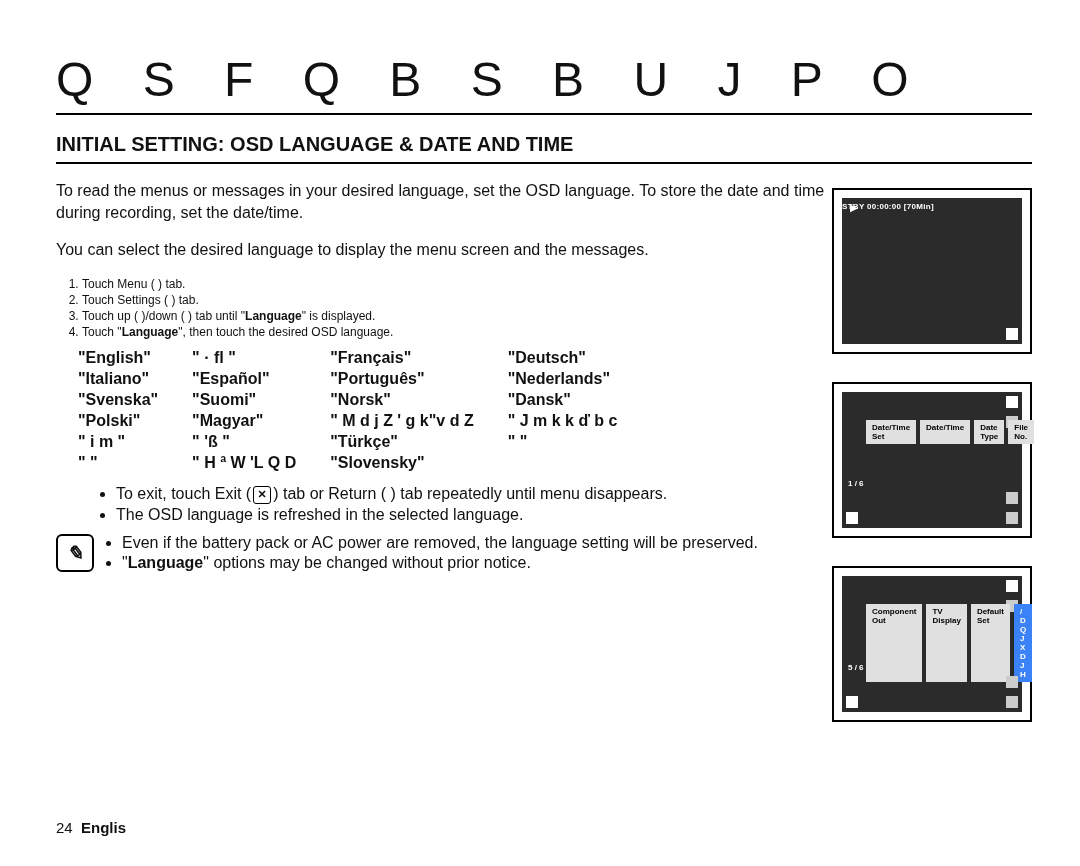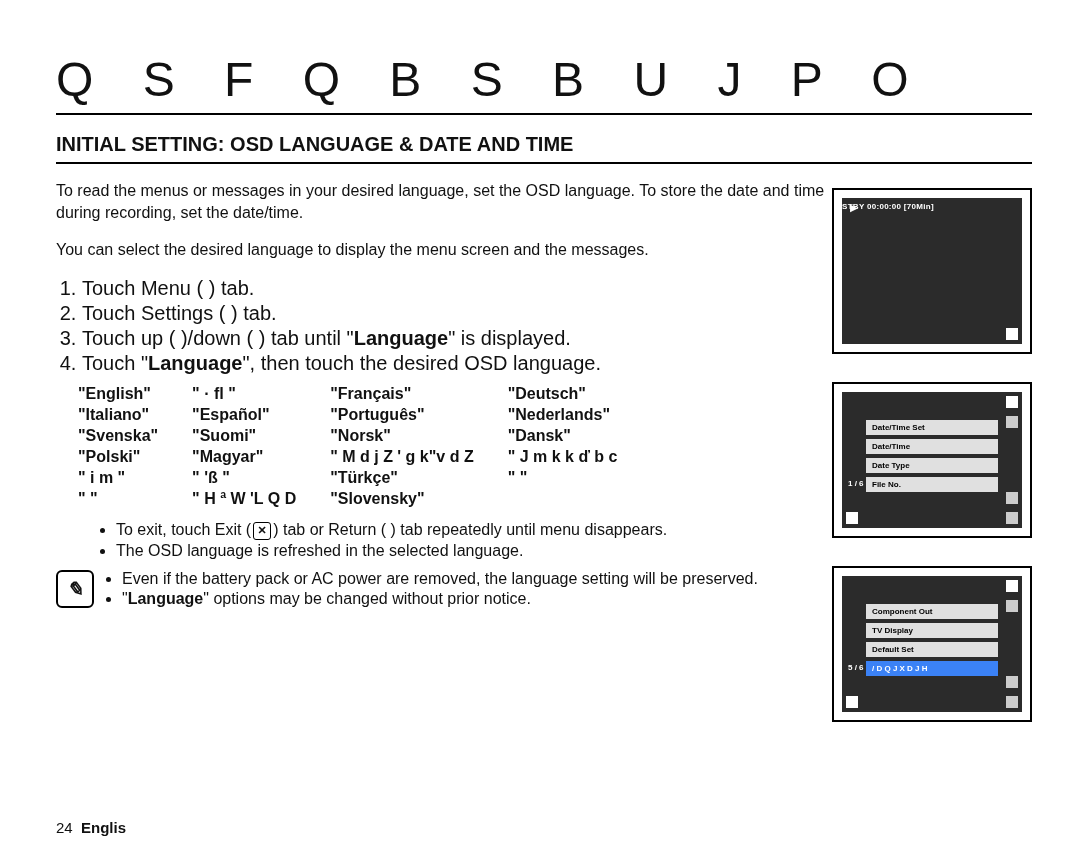--- a/index.html
+++ b/index.html
@@ -4,21 +4,21 @@
 <style>
   html,body{margin:0;padding:0;background:#fff;color:#111;font-family:Arial,Helvetica,sans-serif}
   .page{box-sizing:border-box;width:1080px;height:866px;padding:52px 48px 0 56px;position:relative}
   .big-title{font-size:48px;letter-spacing:18px;font-weight:400;margin:0 0 6px 0}
   .rule{border:0;border-top:2px solid #000;margin:4px 0 18px 0}
   .sect-title{font-size:20px;font-weight:700;margin:0 0 6px 0}
   .rule2{border:0;border-top:2px solid #000;margin:4px 0 10px 0}
   .body{font-size:16px;line-height:1.35;max-width:770px}
   .subhead{font-size:19px;font-weight:700;margin:18px 0 2px 0}
   ol.steps{margin:6px 0 8px 0;padding-left:26px}
-  ol.steps li{margin:2px 0;font-size:20px}
+  ol.steps li{margin:2px 0;font-size:12px}
   .lang-grid{margin:6px 0 10px 20px}
   .lang-grid td{padding:0 32px 1px 0;font-size:16px;font-weight:700;white-space:nowrap}
   ul.bullets{margin:4px 0 6px 0;padding-left:44px}
   ul.bullets li{font-size:16px;margin:2px 16px;list-style:disc}
   .note-row{display:flex;align-items:flex-start;gap:10px;margin-top:8px;max-width:820px}
   .note-icon{width:34px;height:34px;border:2px solid #000;border-radius:6px;display:flex;align-items:center;justify-content:center;font-size:20px;flex:0 0 34px;margin-top:2px;font-style:italic;font-weight:700}
   .note-body ul{margin:0;padding-left:18px}
   .note-body li{font-size:16px;margin:2px 0}
   .footer{position:absolute;left:56px;bottom:30px;font-size:15px}
   .footer b{font-weight:700}
@@ -30,21 +30,21 @@
   .scr1 .top{position:absolute;top:4px;left:0;right:6px;color:#fff;font-size:8px;font-weight:700;letter-spacing:.3px;display:flex;justify-content:flex-start;gap:4px}
   .scr1 .play{position:absolute;left:8px;top:4px;color:#fff;font-size:10px}
   .scr1 .menu-btn{position:absolute;right:4px;bottom:4px;width:12px;height:12px;background:#fff}
   .scr2,.scr3{height:156px}
   .menu-screen .inner{position:absolute;left:8px;top:8px;right:8px;bottom:8px;background:#2b2b2b}
   .menu-screen .close{position:absolute;right:4px;top:4px;width:12px;height:12px;background:#fff}
   .menu-screen .chev{position:absolute;right:4px;width:12px;height:12px;background:#ccc}
   .menu-screen .chev.up{top:24px}
   .menu-screen .chev.dn{bottom:4px}
   .menu-screen .check{position:absolute;right:4px;bottom:24px;width:12px;height:12px;background:#ccc}
-  .menu-list{position:absolute;left:24px;top:28px;right:24px;display:flex;flex-direction:column;gap:4px}
+  .menu-list{position:absolute;left:24px;top:28px;right:24px;display:flex;flex-direction:row;gap:4px}
   .menu-list .item{background:#e0e0e0;color:#000;font-size:8px;font-weight:700;padding:3px 6px}
   .menu-list .item.active{background:#3b82f6;color:#fff}
   .pager{position:absolute;left:6px;bottom:40px;color:#fff;font-size:8px;font-weight:700}
   .return{position:absolute;left:4px;bottom:4px;width:12px;height:12px;background:#fff}
   .exit-icon{display:inline-block;width:16px;height:16px;border:1.5px solid #000;border-radius:3px;text-align:center;line-height:14px;font-size:11px;font-weight:700;vertical-align:middle;margin:0 2px}
   b{font-weight:700}
 </style>
 </head>
 <body>
 <div class="page">

